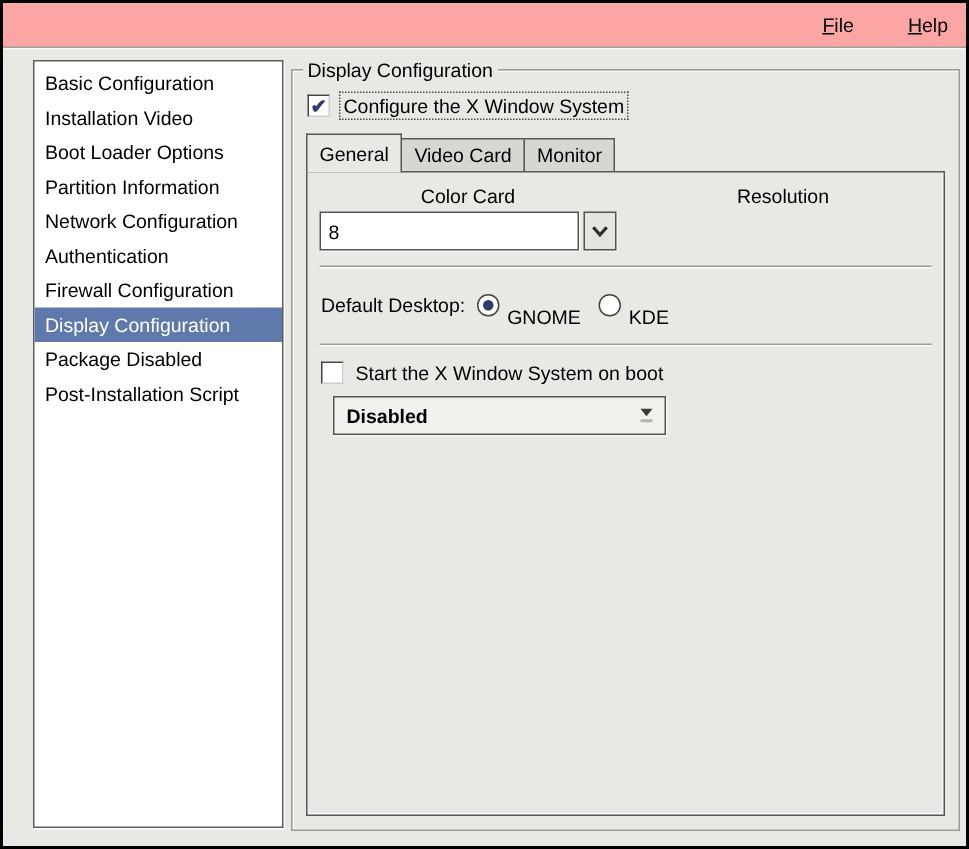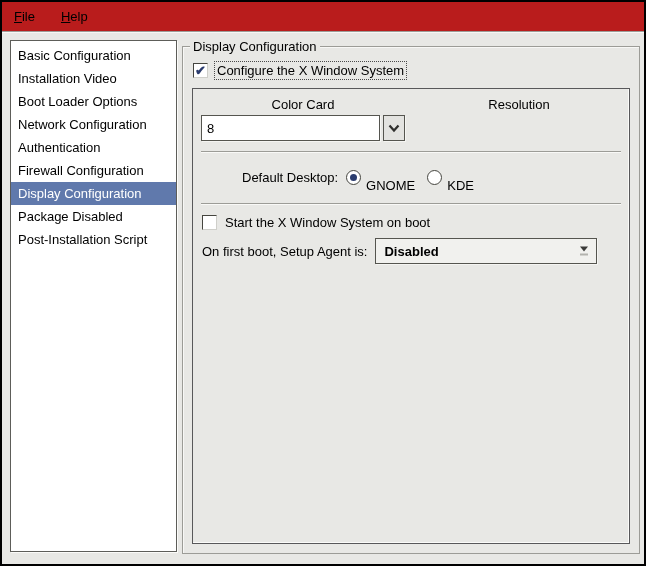--- a/index.html
+++ b/index.html
@@ -10,43 +10,45 @@
     border:2px solid #000;
     font-family:"Liberation Sans", sans-serif;
     font-size:13px; color:#000;
     display:flex; flex-direction:column;
     overflow:hidden;
   }
   
   .menubar {
     flex:0 0 30px;
     display:flex; align-items:center;
-    padding:0 6px; gap:14px;
-    background:#b91c1c;
+    padding:0 6px; gap:24px;
+    background:#fca5a5;
     border-bottom:1px solid #9d9d99;
     box-shadow:0 1px 0 #f7f7f5;
+    justify-content:flex-end;
   }
   .menu-item { padding:3px 6px; cursor:default; }
   .menu-item::first-letter { text-decoration:underline; }
 
   
   .app-body {
     flex:1; display:flex;
     padding:8px 4px 12px 8px; gap:5px;
     min-height:0;
   }
 
   
   .sidebar {
     flex:0 0 167px;
     background:#fff;
     border:1px solid #5d5d59;
     box-shadow:1px 1px 0 #fbfbf9;
     padding:3px 0;
     overflow:hidden;
+    margin-left:12px;
   }
   .side-item {
     height:23px; line-height:23px;
     padding:0 7px; white-space:nowrap;
     cursor:default;
   }
   .side-item.selected { background:#6079ac; color:#fff; }
 
   
   .frame {
@@ -181,39 +183,45 @@
     <div class="menu-item">File</div>
     <div class="menu-item">Help</div>
   </div>
 
   <div class="app-body">
 
     <div class="sidebar">
       <div class="side-item">Basic Configuration</div>
       <div class="side-item">Installation Video</div>
       <div class="side-item">Boot Loader Options</div>
+      <div class="side-item">Partition Information</div>
       <div class="side-item">Network Configuration</div>
       <div class="side-item">Authentication</div>
       <div class="side-item">Firewall Configuration</div>
       <div class="side-item selected">Display Configuration</div>
       <div class="side-item">Package Disabled</div>
       <div class="side-item">Post-Installation Script</div>
     </div>
 
     <div class="frame">
       <div class="frame-title">Display Configuration</div>
 
       <div class="check-row">
         <div class="checkbox">
           <span class="checkmark">✔</span>
         </div>
         <div class="check-label focused">Configure the X Window System</div>
       </div>
 
       <div class="notebook">
+        <div class="tabs">
+          <div class="tab active">General</div>
+          <div class="tab">Video Card</div>
+          <div class="tab">Monitor</div>
+        </div>
 
         <div class="panel">
 
           <div class="combo-row">
             <div class="combo-group">
               <div class="combo-label">Color Card</div>
               <div class="combo">
                 <div class="combo-entry">8</div>
                 <div class="combo-btn">
                   <svg width="12" height="9" viewBox="0 0 12 9">
@@ -223,36 +231,35 @@
               </div>
             </div>
             <div class="combo-group">
               <div class="combo-label">Resolution</div>
             </div>
           </div>
 
           <div class="separator"></div>
 
           <div class="desktop-row">
-            <span style="margin-right:8px;margin-left:40px;">Default Desktop:</span>
+            <span style="margin-right:8px;">Default Desktop:</span>
             <div class="radio selected"></div>
             <span class="radio-label">GNOME</span>
             <div class="radio"></div>
             <span class="radio-label">KDE</span>
           </div>
 
           <div class="separator"></div>
 
           <div class="check-row" style="margin-bottom:0;">
             <div class="checkbox"></div>
             <div class="check-label">Start the X Window System on boot</div>
           </div>
 
           <div class="agent-row">
-            <span>On first boot, Setup Agent is:</span>
             <div class="optionmenu">
               <span>Disabled</span>
               <span class="opt-ind">
                 <span class="tri"></span>
                   <span class="bar"></span>
               </span>
             </div>
           </div>
 
           <div class="filler"></div>

